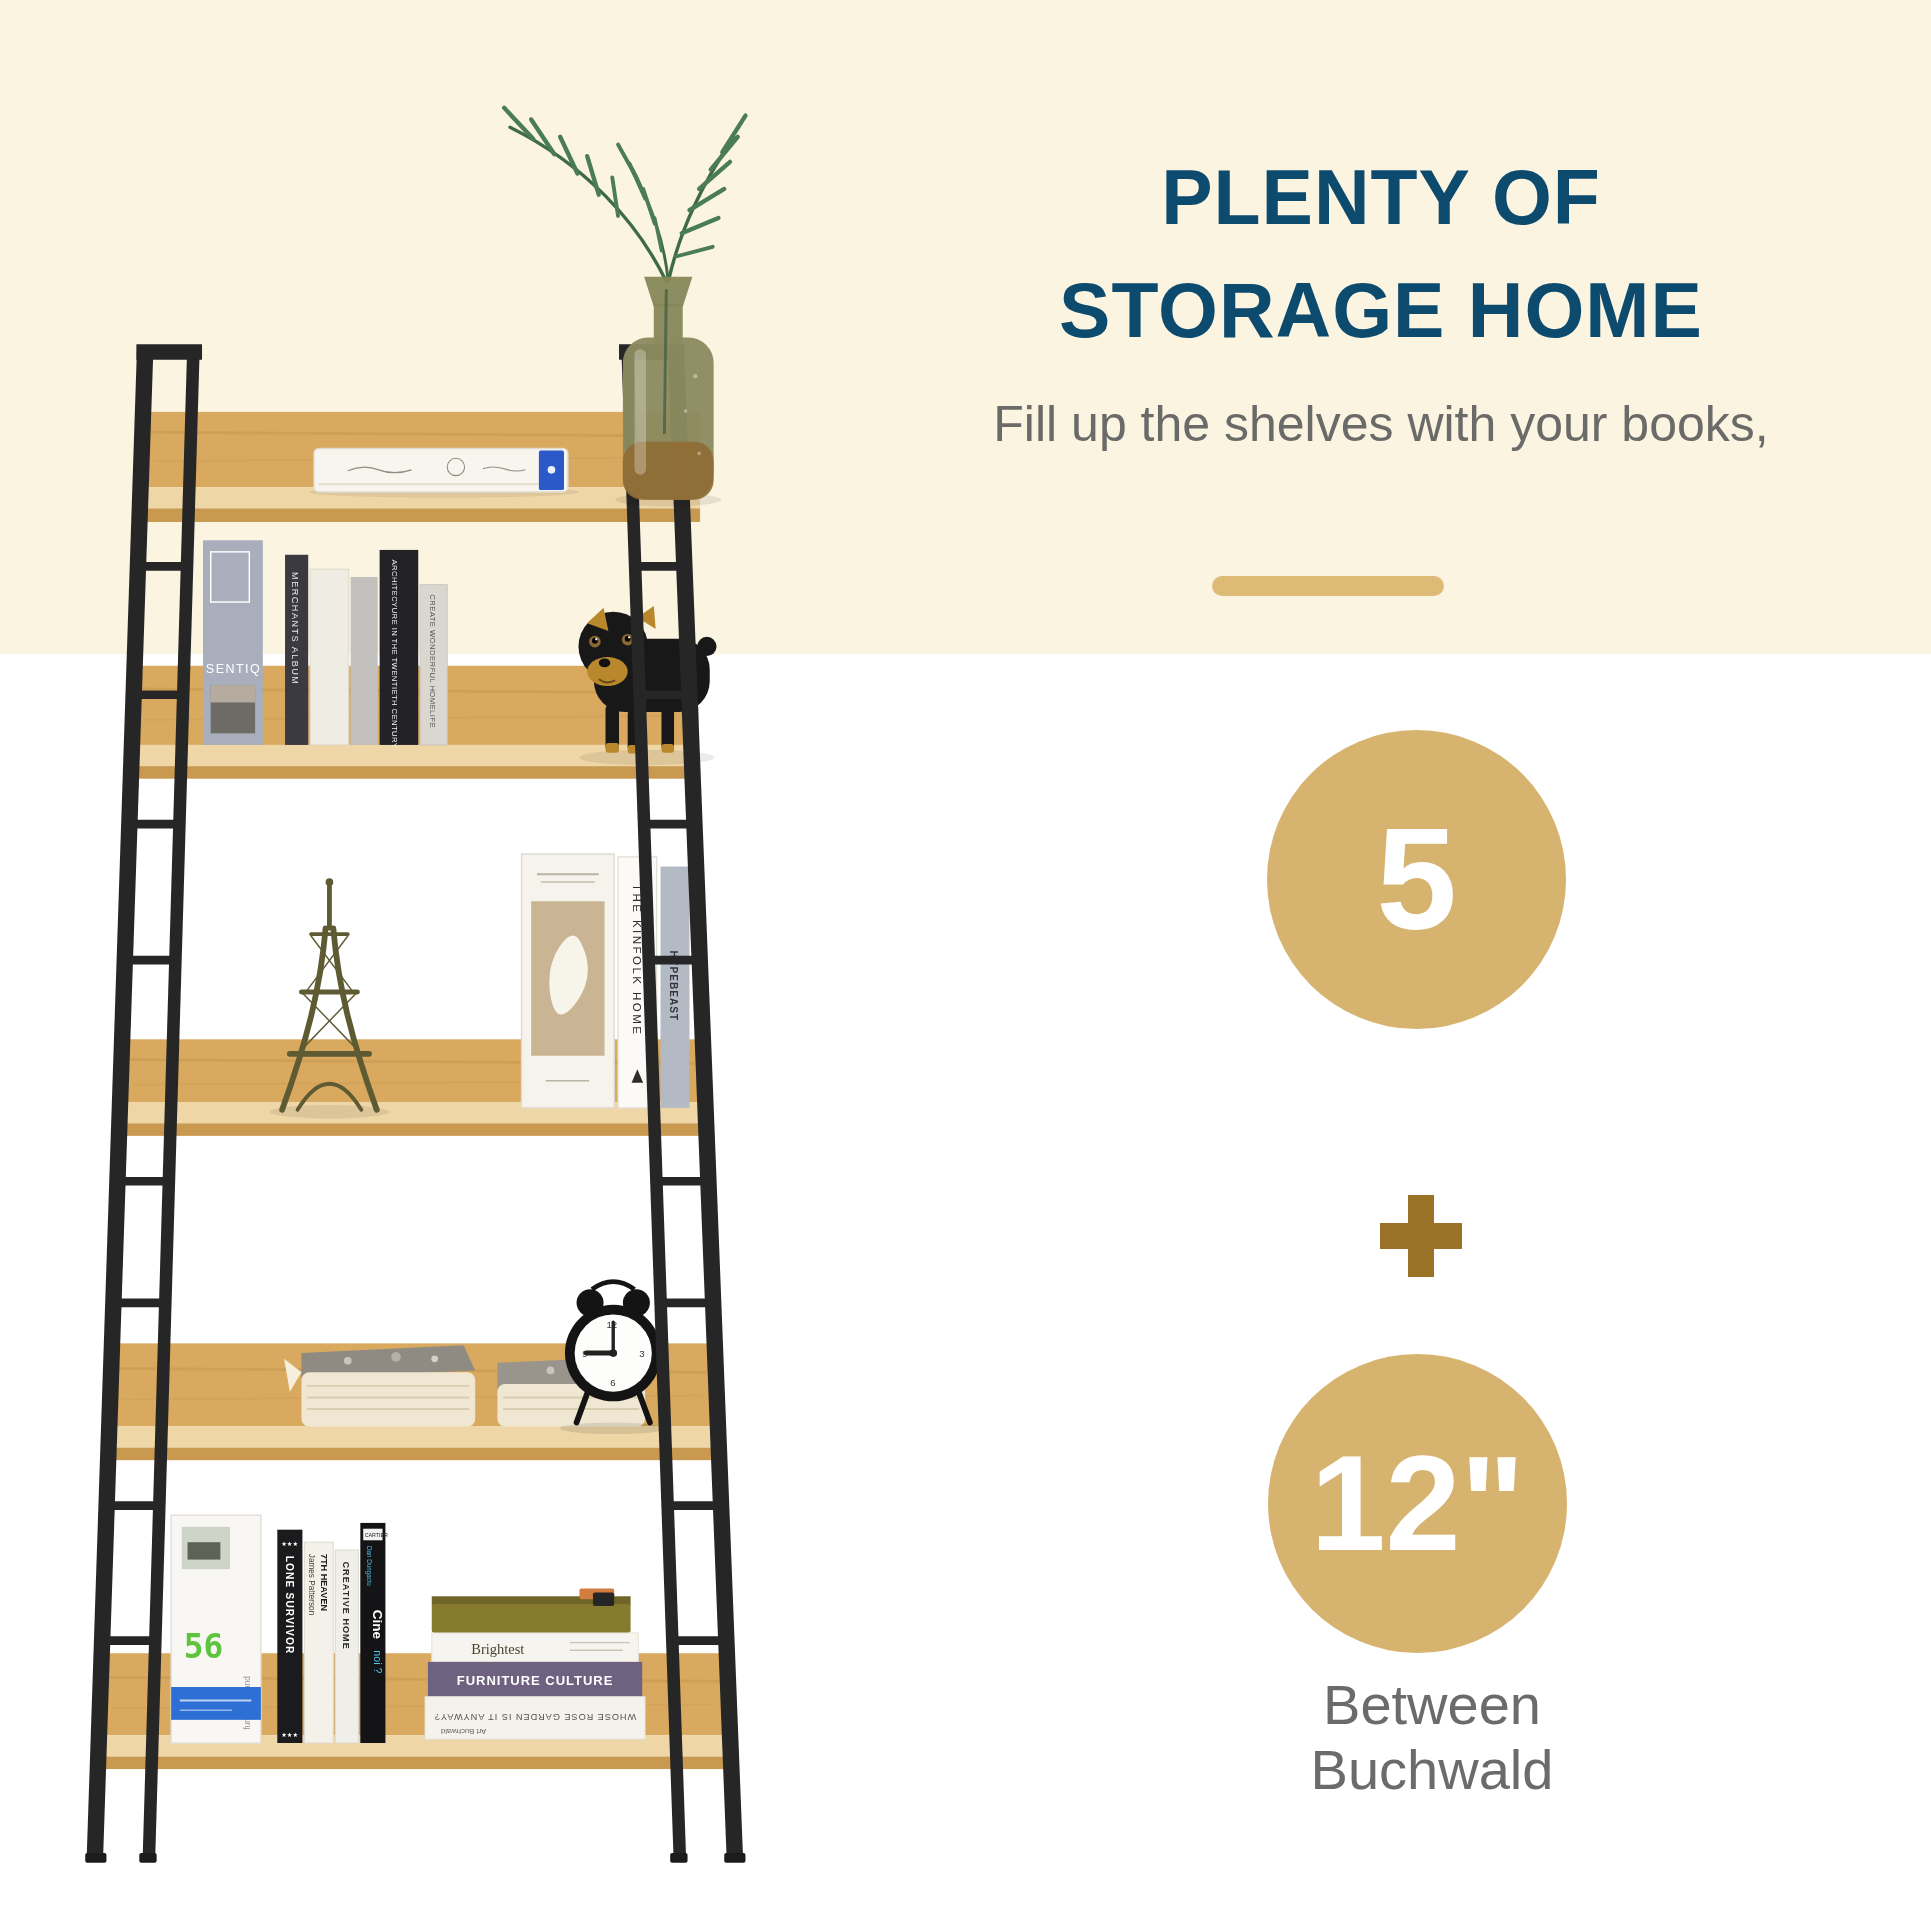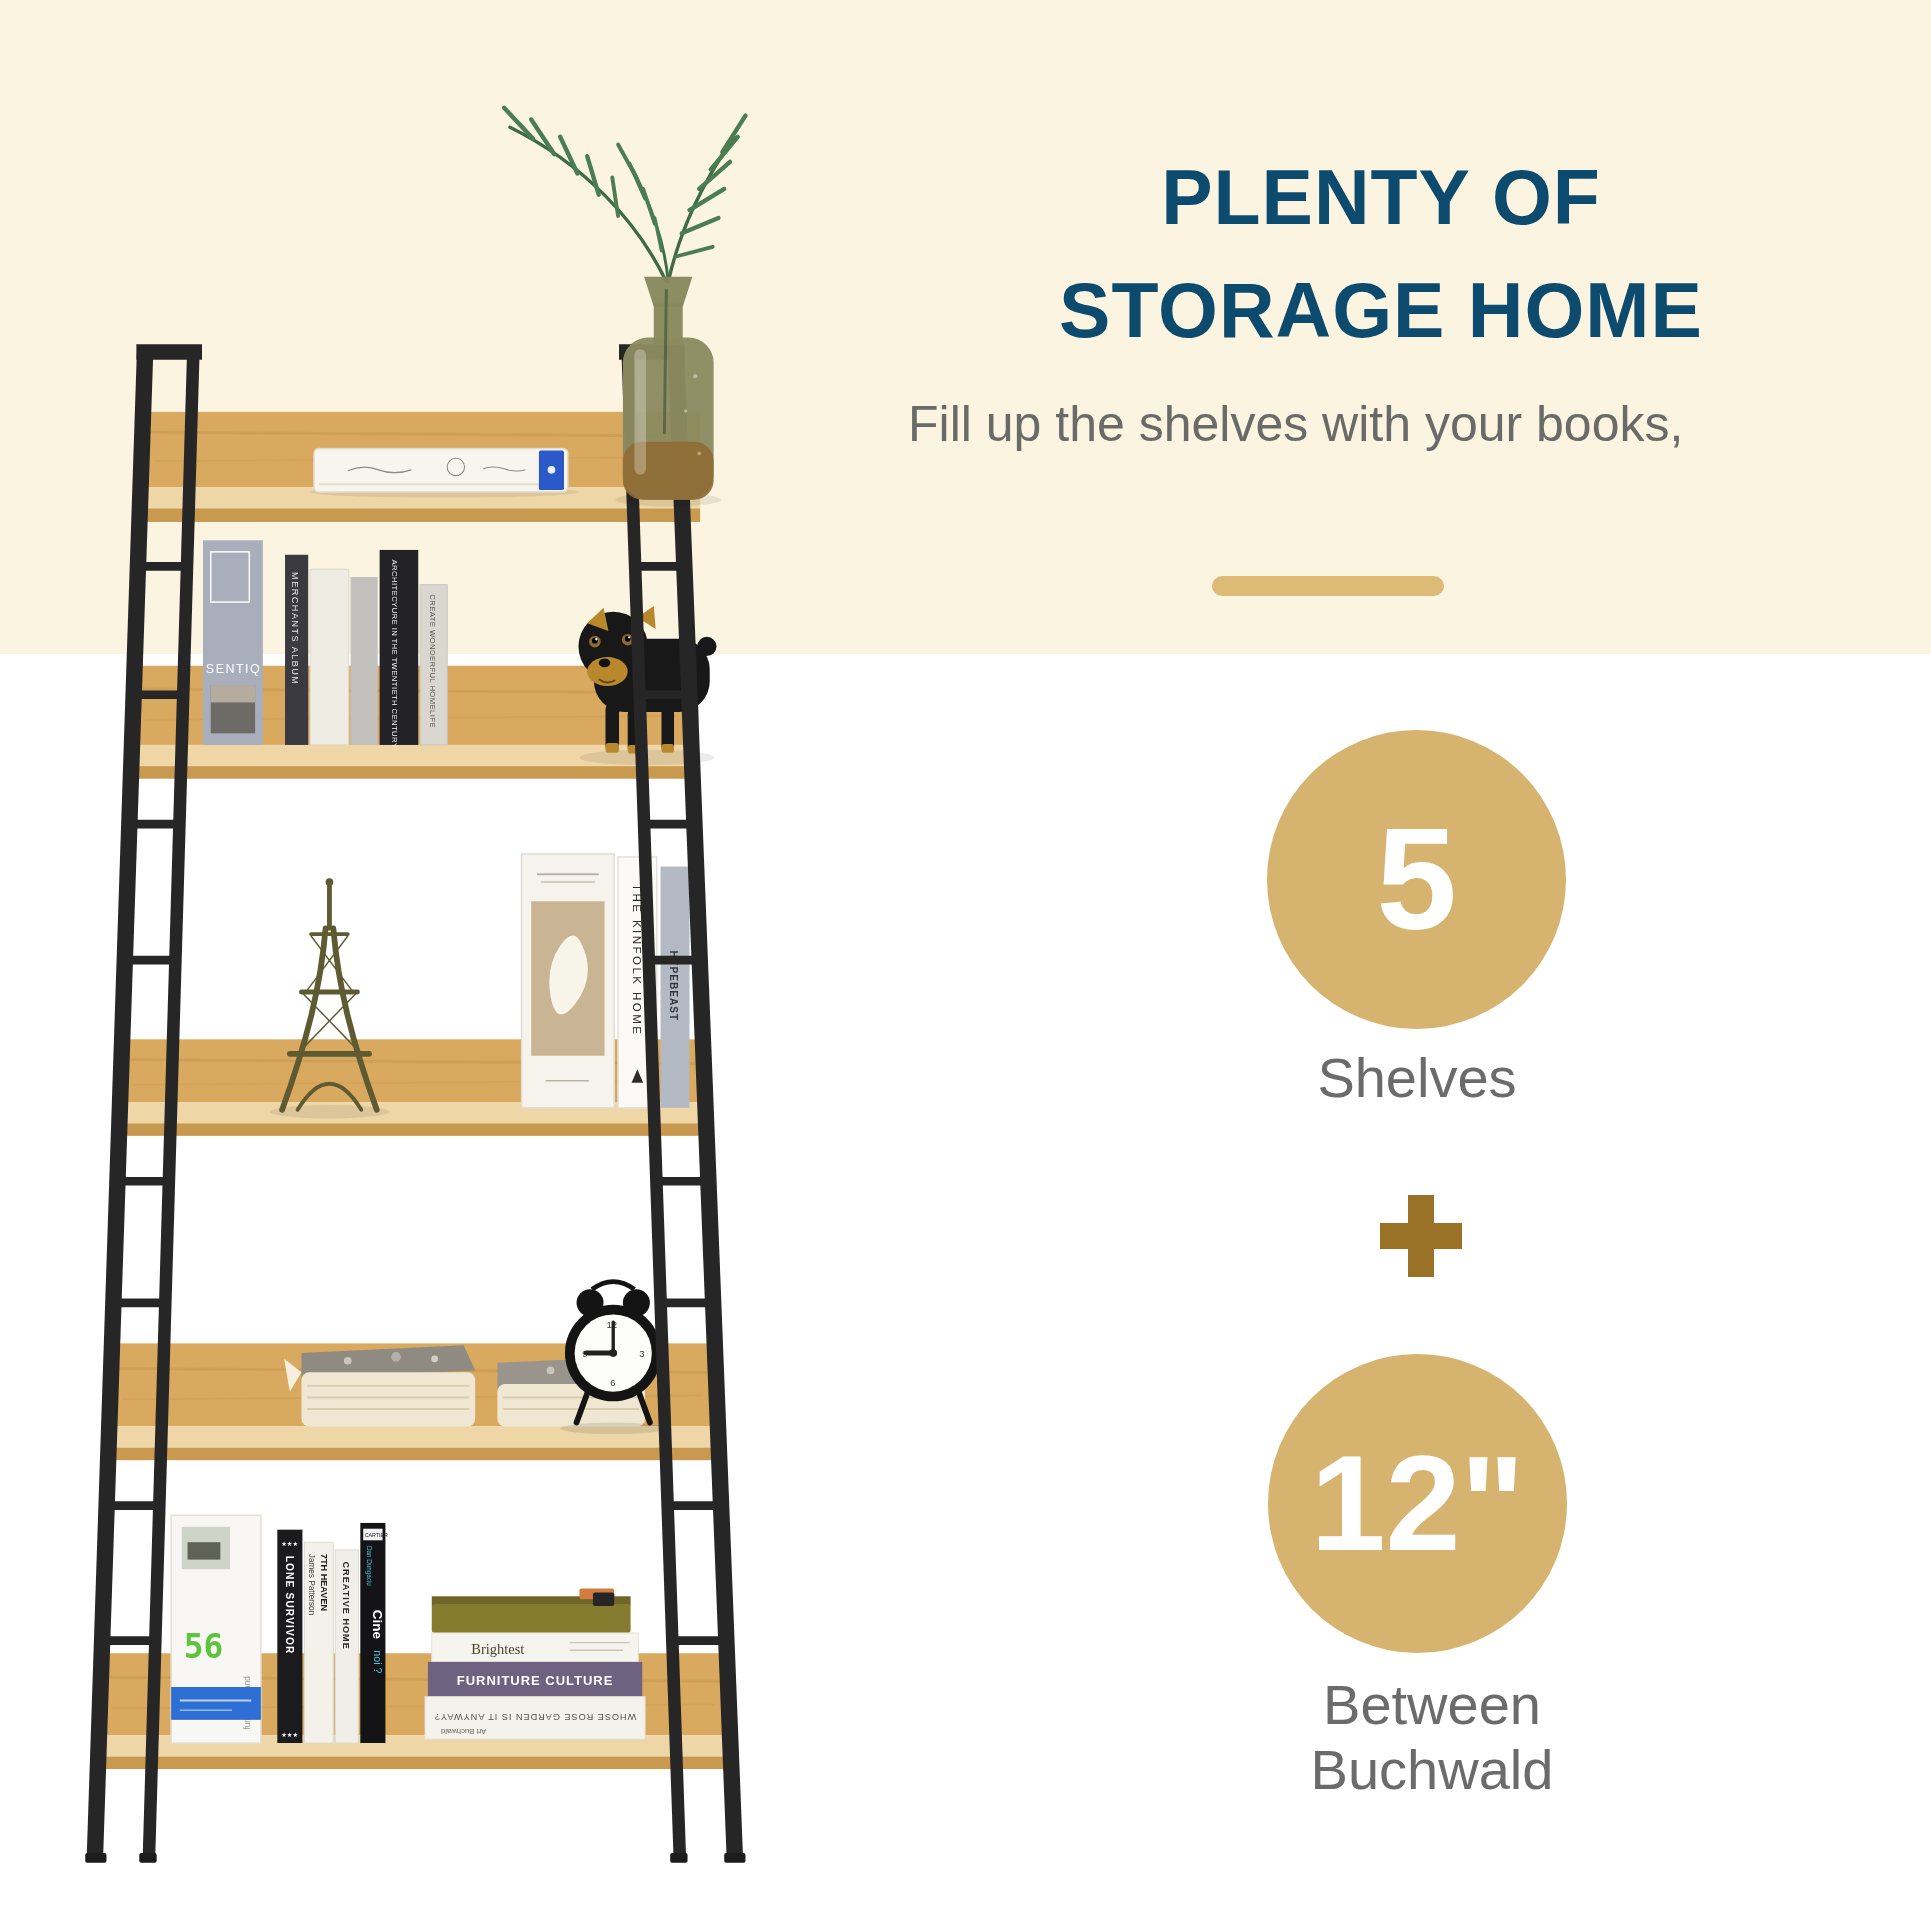--- a/index.html
+++ b/index.html
@@ -7,21 +7,21 @@
     position:relative;width:1931px;height:1931px;background:#ffffff;
     overflow:hidden;font-family:"Liberation Sans",sans-serif;
   }
   .bg-top{position:absolute;left:0;top:0;width:1931px;height:654px;background:#fbf4e1;}
   .photo-wrap{position:absolute;left:58px;top:48px;width:734px;height:1834px;}
   .title{
     position:absolute;left:908px;top:141px;width:946px;text-align:center;
     color:#0c4a6e;font-weight:bold;font-size:77px;line-height:113px;letter-spacing:1px;
   }
   .subtitle{
-    position:absolute;left:908px;top:382px;width:946px;text-align:left;
+    position:absolute;left:908px;top:382px;width:946px;text-align:center;
     color:#6a6a68;font-size:50px;line-height:85px;
   }
   .divider{
     position:absolute;left:1212px;top:576px;width:232px;height:20px;
     border-radius:10.6px;background:#ddbb76;
   }
   .stat-circle{
     position:absolute;width:299px;height:299px;border-radius:50%;background:#d7b370;
     display:flex;align-items:center;justify-content:center;
     color:#ffffff;font-weight:bold;
@@ -309,21 +309,20 @@
 
   <div class="subtitle">
     <div>Fill up the shelves with your books,</div>
   </div>
 
   <div class="divider"></div>
 
   <div class="stat-circle c1">
     <span>5</span>
   </div>
-  <div class="stat-label l1">Shelves</div>
 
   <div class="plus">
     <div class="h"></div>
     <div class="v"></div>
   </div>
 
   <div class="stat-circle c2">
     <span>12"</span>
   </div>
   <div class="stat-label l2">Between Buchwald</div>

